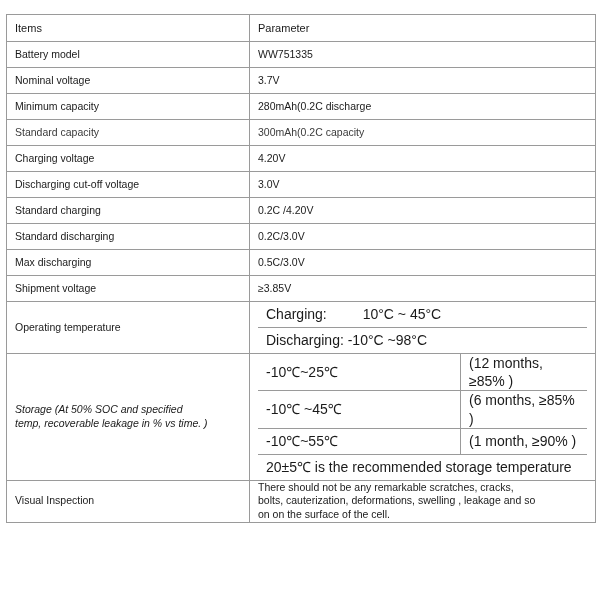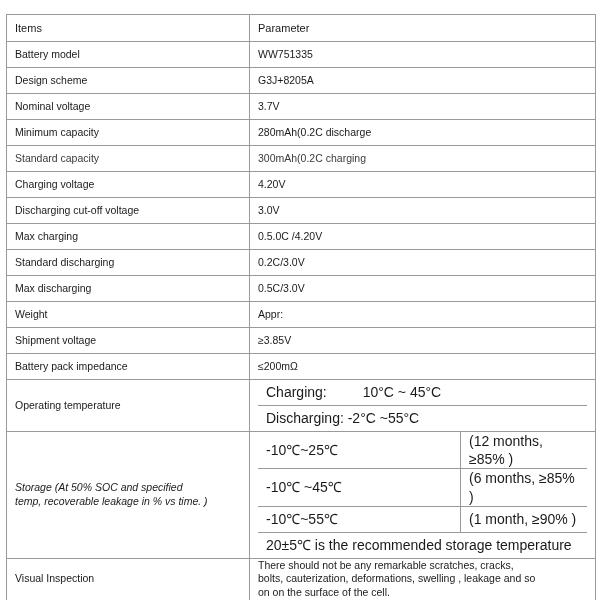--- a/index.html
+++ b/index.html
@@ -98,78 +98,66 @@
       <tr>
         <th class="hdr">Items</th>
         <th class="hdr">Parameter</th>
       </tr>
 
       <tr>
         <td class="cell">Battery model</td>
         <td class="cell">WW751335</td>
       </tr>
       <tr>
-        <td class="cell">Design scheme</td>
-        <td class="cell">G3J+8205A</td>
-      </tr>
-      <tr>
         <td class="cell">Nominal voltage</td>
         <td class="cell">3.7V</td>
       </tr>
       <tr>
         <td class="cell">Minimum capacity</td>
         <td class="cell">280mAh(0.2C discharge</td>
       </tr>
       <tr>
         <td class="cell faded">Standard capacity</td>
-        <td class="cell faded">300mAh(0.2C charging</td>
+        <td class="cell faded">300mAh(0.2C capacity</td>
       </tr>
       <tr>
         <td class="cell">Charging voltage</td>
         <td class="cell">4.20V</td>
       </tr>
       <tr>
         <td class="cell">Discharging cut-off voltage</td>
         <td class="cell">3.0V</td>
       </tr>
       <tr>
-        <td class="cell">Max charging</td>
-        <td class="cell">0.5.0C /4.20V</td>
+        <td class="cell">Standard charging</td>
+        <td class="cell">0.2C /4.20V</td>
       </tr>
       <tr>
         <td class="cell">Standard discharging</td>
         <td class="cell">0.2C/3.0V</td>
       </tr>
       <tr>
         <td class="cell">Max discharging</td>
         <td class="cell">0.5C/3.0V</td>
       </tr>
       <tr>
-        <td class="cell">Weight</td>
-        <td class="cell">Appr:</td>
-      </tr>
-      <tr>
         <td class="cell">Shipment voltage</td>
         <td class="cell">≥3.85V</td>
-      </tr>
-      <tr>
-        <td class="cell">Battery pack impedance</td>
-        <td class="cell">≤200mΩ</td>
       </tr>
 
       <tr>
         <td class="cell cell-tall">Operating temperature</td>
         <td class="nopad">
           <table class="inner">
             <tbody>
               <tr>
                 <td><span>Charging:</span><span class="charging-gap"></span><span>10°C ~ 45°C</span></td>
               </tr>
               <tr>
-                <td>Discharging: -2°C ~55°C</td>
+                <td>Discharging: -10°C ~98°C</td>
               </tr>
             </tbody>
           </table>
         </td>
       </tr>
 
       <tr>
         <td class="storage-cell">
           <div>Storage (At 50% SOC and specified</div>
           <div>temp, recoverable leakage in % vs time. )</div>

